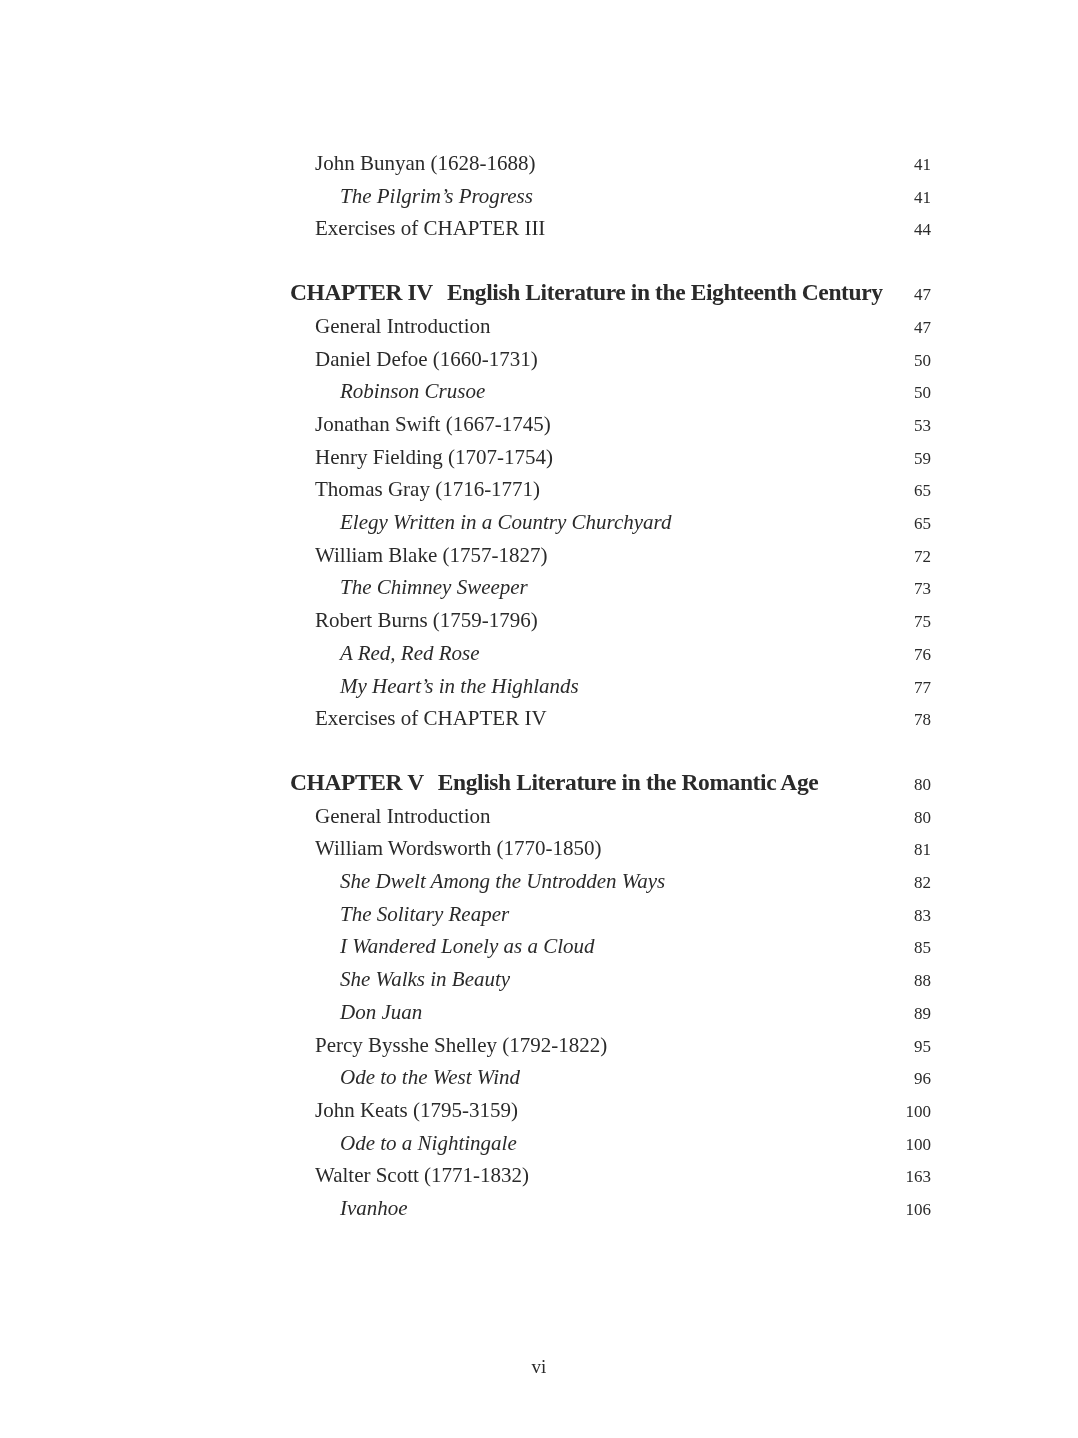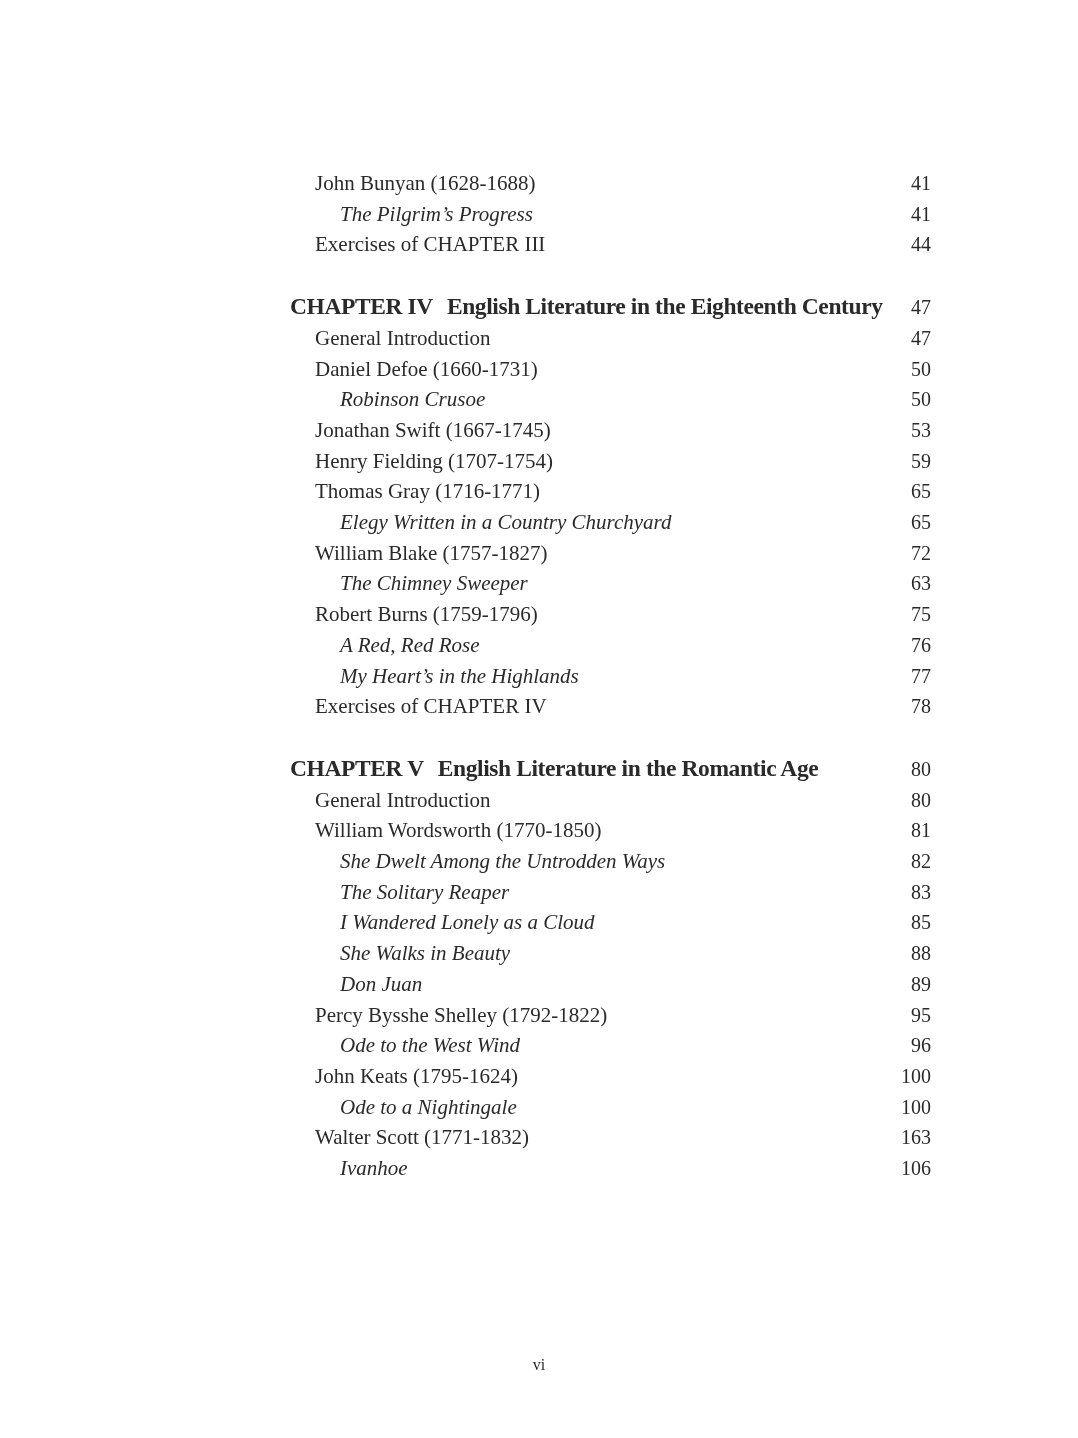--- a/index.html
+++ b/index.html
@@ -13,21 +13,21 @@
     height: 1438px;
     margin: 0 auto;
     background: #ffffff;
     font-family: "Liberation Serif", serif;
     color: #2a2a2a;
     overflow: hidden;
   }
   .toc {
     position: absolute;
     left: 290px;
-    top: 168px;
+    top: 148px;
     width: 641px;
   }
   .row {
     display: flex;
     justify-content: space-between;
     align-items: baseline;
     line-height: 30.7px;
     font-size: 21px;
     white-space: nowrap;
   }
@@ -39,33 +39,33 @@
   .row.work  .title { padding-left: 50px; font-style: italic; }
   .row.chapter {
     margin-top: 31px;
     font-weight: bold;
     font-size: 23.5px;
     letter-spacing: -0.4px;
   }
   .chap-label { margin-right: 14px; }
   .pagenum {
     flex: 0 0 auto;
-    font-size: 20px;
+    font-size: 17px;
     font-weight: normal;
     letter-spacing: 0;
     text-align: right;
     padding-left: 12px;
   }
   .footer {
     position: absolute;
     left: 0;
     top: 1356px;
     width: 100%;
     text-align: center;
-    font-size: 16px;
+    font-size: 19px;
     color: #2a2a2a;
   }
 </style>
 </head>
 <body>
 
 <div class="page">
   <section class="toc" id="toc-list">
       <div class="row entry">
         <span class="title">John Bunyan (1628-1688)</span>
@@ -110,21 +110,21 @@
       <div class="row work">
         <span class="title">Elegy Written in a Country Churchyard</span>
         <span class="pagenum">65</span>
       </div>
       <div class="row entry">
         <span class="title">William Blake (1757-1827)</span>
         <span class="pagenum">72</span>
       </div>
       <div class="row work">
         <span class="title">The Chimney Sweeper</span>
-        <span class="pagenum">63</span>
+        <span class="pagenum">73</span>
       </div>
       <div class="row entry">
         <span class="title">Robert Burns (1759-1796)</span>
         <span class="pagenum">75</span>
       </div>
       <div class="row work">
         <span class="title">A Red, Red Rose</span>
         <span class="pagenum">76</span>
       </div>
       <div class="row work">
@@ -169,21 +169,21 @@
       </div>
       <div class="row entry">
         <span class="title">Percy Bysshe Shelley (1792-1822)</span>
         <span class="pagenum">95</span>
       </div>
       <div class="row work">
         <span class="title">Ode to the West Wind</span>
         <span class="pagenum">96</span>
       </div>
       <div class="row entry">
-        <span class="title">John Keats (1795-1624)</span>
+        <span class="title">John Keats (1795-3159)</span>
         <span class="pagenum">100</span>
       </div>
       <div class="row work">
         <span class="title">Ode to a Nightingale</span>
         <span class="pagenum">100</span>
       </div>
       <div class="row entry">
         <span class="title">Walter Scott (1771-1832)</span>
         <span class="pagenum">163</span>
       </div>

